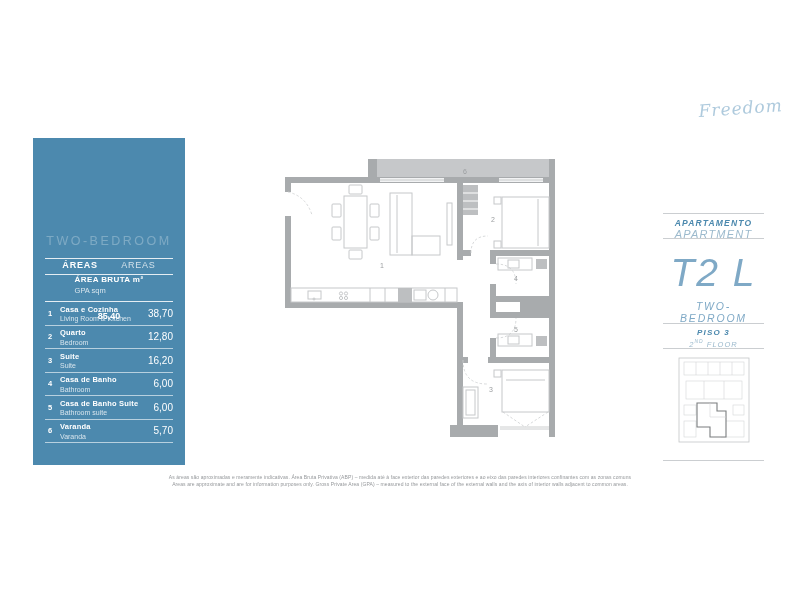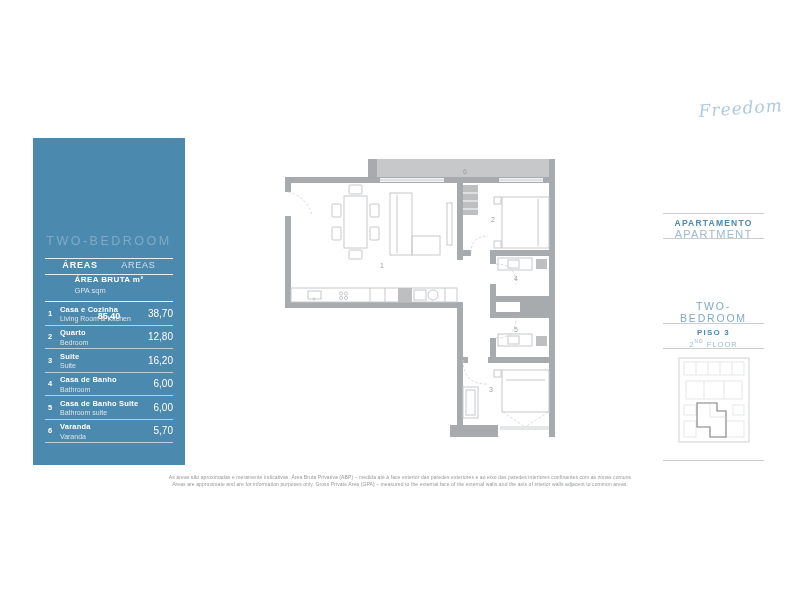--- a/index.html
+++ b/index.html
@@ -62,21 +62,21 @@
   .plan svg { width:100%; height:100%; }
   .wall { fill:#a8abad; }
   .wall-light { fill:#c6c8ca; }
   .furn { fill:none; stroke:#c6c8ca; stroke-width:1; }
   .furn-fill { fill:#bdbfc1; stroke:none; }
   .glass { stroke:#bfc1c3; stroke-width:0.8; fill:none; }
   .arc { fill:none; stroke:#cdcfd1; stroke-width:0.8; stroke-dasharray:2.5 2; }
   .roomnum { font-family:"Liberation Sans", sans-serif; font-size:7px; fill:#9b9ea0; }
 
   
-  .panel-right { position:absolute; left:663px; top:205px; width:101px; height:260px; text-align:center; }
+  .panel-right { position:absolute; left:663px; top:205px; width:101px; height:260px; text-align:center;font-style:italic; }
   .rline { position:absolute; left:0; right:0; border-top:1px solid #cbced1; }
   .rl1 { top:8px; } .rl2 { top:33px; } .rl3 { top:118px; } .rl4 { top:143px; } .rl5 { top:255px; }
   .apt-pt { position:absolute; top:13px; width:100%; font-size:8.5px; font-weight:bold; letter-spacing:1.2px; color:#4c89ae; }
   .apt-en { position:absolute; top:23px; width:100%; font-size:11px; letter-spacing:1.2px; color:#9cbacd; }
   .unit-code { position:absolute; top:44px; width:100%; font-size:39px; line-height:48px; color:#7fa9c6; letter-spacing:2px; font-weight:400; }
   .unit-type { position:absolute; top:95px; width:100%; font-size:10.5px; letter-spacing:1.8px; color:#7fa9c6; }
   .floor-pt { position:absolute; top:123px; width:100%; font-size:8px; font-weight:bold; letter-spacing:1.2px; color:#4c89ae; }
   .floor-en { position:absolute; top:133px; width:100%; font-size:7.5px; letter-spacing:1px; color:#9cbacd; }
   .floor-en sup { font-size:5px; }
   .miniplan { position:absolute; top:150px; left:0; width:101px; height:102px; }
@@ -287,20 +287,21 @@
       <text class="roomnum" x="234" y="184">5</text>
       <text class="roomnum" x="183" y="26">6</text>
     </svg>
   </div>
 
   <aside class="panel-right">
     <div class="rline rl1"></div>
     <div class="apt-pt">APARTAMENTO</div>
     <div class="apt-en">APARTMENT</div>
     <div class="rline rl2"></div>
+    <div class="unit-code">T2 L</div>
     <div class="unit-type">TWO-BEDROOM</div>
     <div class="rline rl3"></div>
     <div class="floor-pt">PISO 3</div>
     <div class="floor-en"><span>2</span><sup>ND</sup>&nbsp;<span>FLOOR</span></div>
     <div class="rline rl4"></div>
 
     <div class="miniplan">
       <svg viewBox="0 0 101 102">
         <rect class="key2" x="16" y="3" width="70" height="84"></rect>
         <rect class="key" x="21" y="7" width="60" height="13"></rect>

